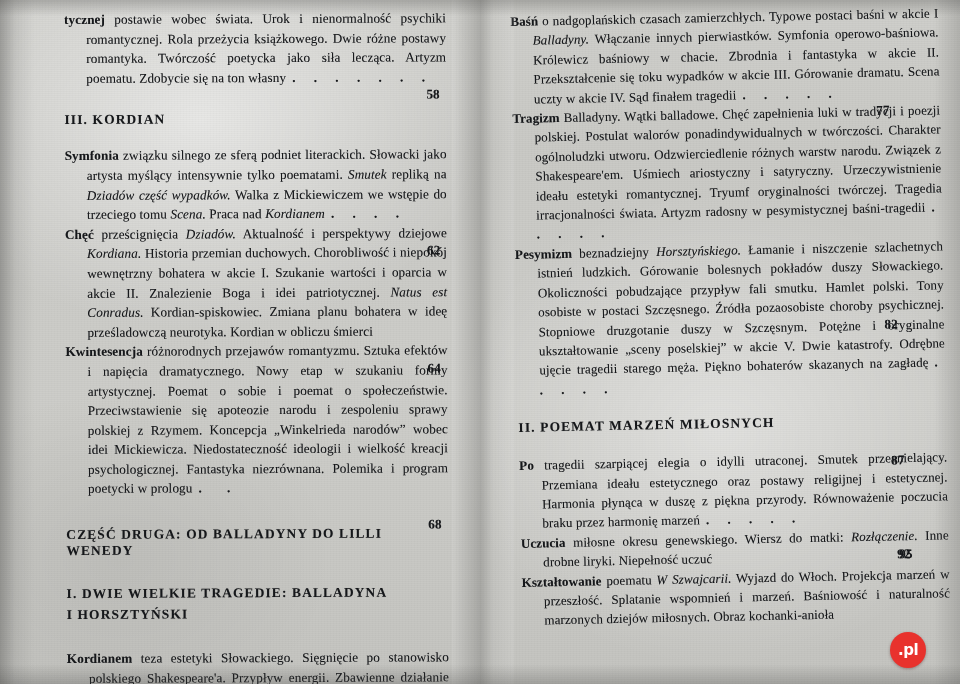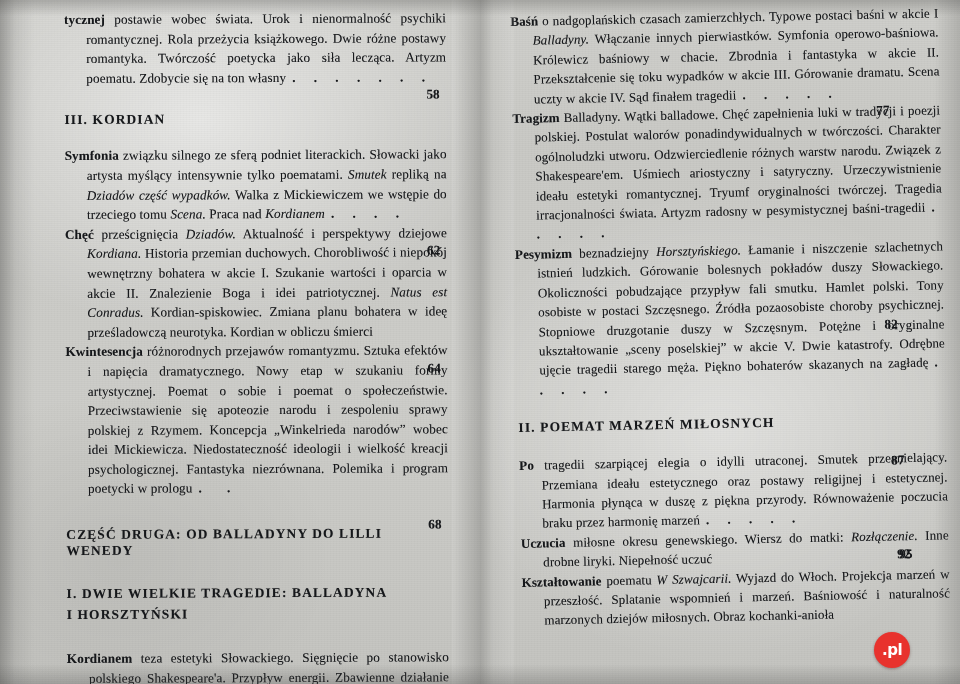--- a/index.html
+++ b/index.html
@@ -145,21 +145,21 @@
     font-style: italic;
     font-weight: bold;
     font-size: 35px;
     letter-spacing: -1px;
     color: rgba(255,255,255,0.92);
     text-shadow: 0 1px 2px rgba(90,90,90,0.45);
     white-space: nowrap;
   }
   #wm-badge {
     position: absolute;
-    left: 226px; top: 0px;
+    left: 242px; top: 0px;
     width: 36px; height: 36px;
     border-radius: 50%;
     background: #e8322d;
     box-shadow: 0 1px 3px rgba(60,0,0,0.35);
   }
   #wm-badge span {
     display: block;
     font-family: "DejaVu Sans", sans-serif;
     font-weight: bold;
     font-size: 15px;

